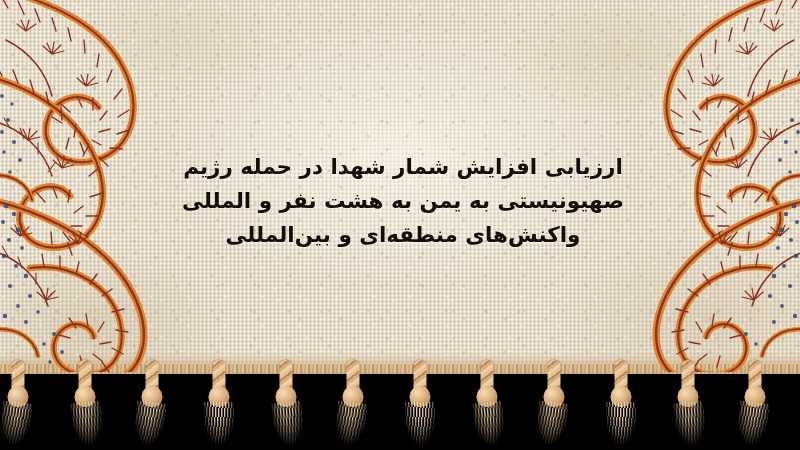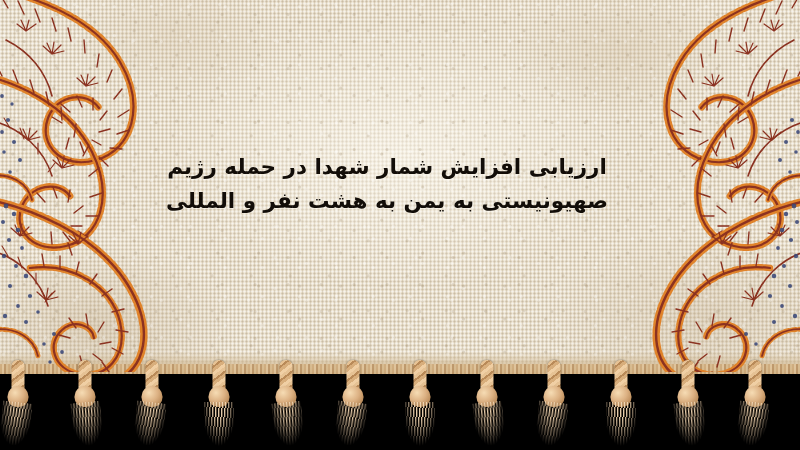--- a/index.html
+++ b/index.html
@@ -54,21 +54,21 @@
   }
 
   
   .orn{position:absolute;top:0;width:300px;height:372px;}
   .orn svg{display:block;width:100%;height:100%;}
   #orn-left{left:0;}
   #orn-right{right:0;transform:scaleX(-1);}
 
   
   #headline{
-    position:absolute;left:137px;top:150px;width:500px;
+    position:absolute;left:153px;top:150px;width:500px;
     text-align:center;direction:rtl;
     color:#120d08;
     font-size:21.5px;line-height:34px;
     font-weight:700;
     letter-spacing:0;
     text-shadow:0 1px 0 rgba(255,250,240,.45);
   }
   #headline .ln{display:block;white-space:nowrap;}
 
   
@@ -331,20 +331,21 @@
           <path d="M-10,330 C16,326 34,338 38,356"></path>
           <path d="M-14,176 C12,172 28,184 32,200"></path>
         </g>
       </g>
     </svg>
   </div>
 
   <div id="headline">
     <span class="ln">ارزیابی افزایش شمار شهدا در حمله رژیم</span>
     <span class="ln">صهیونیستی به یمن به هشت نفر و المللی</span>
+    <span class="ln">واکنش‌های منطقه‌ای و بین‌المللی</span>
   </div>
 
   <div id="fringe">
     <div class="tassel" style="left:-4px">
         <div class="cord"></div>
         <div class="knot"></div>
         <div class="skirt sway"></div>
       </div>
     <div class="tassel" style="left:63px">
         <div class="cord"></div>

